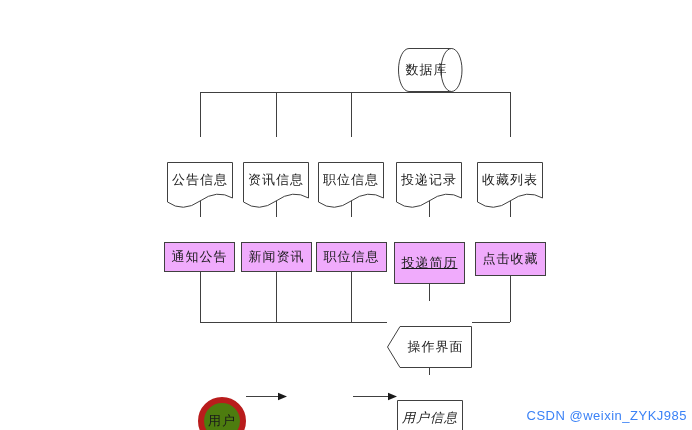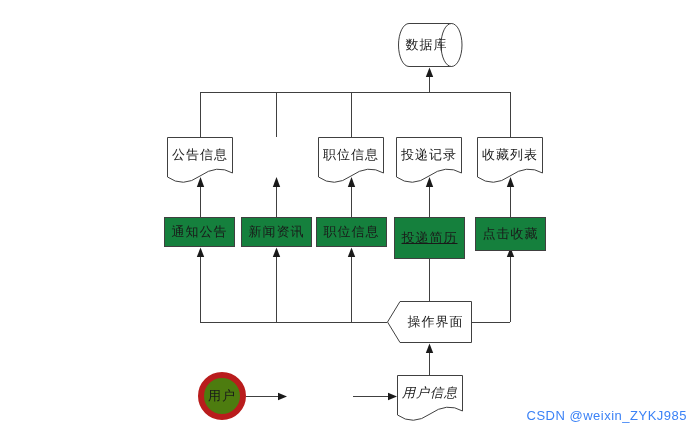--- a/index.html
+++ b/index.html
@@ -12,22 +12,23 @@
   }
   #wires{position:absolute;left:0;top:0;width:692px;height:430px;}
   .node{
     position:absolute;
     display:flex;align-items:center;justify-content:center;
     box-sizing:border-box;
     color:#1a1a1a;
     font-size:13px;
     letter-spacing:1px;
     white-space:nowrap;
+    margin-top:25px;
   }
-  .rect-node{border:1px solid #404040;background:#15803d;}
+  .rect-node{border:1px solid #404040;background:#f0abfc;}
   .circle-node{border:6px solid #b91c1c;background:#4d7c0f;border-radius:50%;}
   .doc-node .shape, .cyl-node .shape, .pent-node .shape{
     position:absolute;left:0;top:0;
   }
   .doc-node{padding-bottom:13px;}
   .cyl-node{padding-right:8px;}
   .pent-node{padding-left:12px;}
   .lbl{position:relative;z-index:2;}
   .stroke{fill:#ffffff;stroke:#404040;stroke-width:1;}
   .wire{stroke:#404040;stroke-width:1;fill:none;}
@@ -112,20 +113,26 @@
     </svg>
     <span class="lbl">数据库</span>
   </div>
 
   <div class="node doc-node" style="left:167px;top:137px;width:66px;height:48px;">
     <svg class="shape" width="66" height="48" viewBox="0 0 66 48">
       <path class="stroke" d="M0.5,0.5 L65.5,0.5 L65.5,36 Q50,27 33,39 Q16,51 0.5,40 Z"></path>
     </svg>
     <span class="lbl">公告信息</span>
   </div>
+  <div class="node doc-node" style="left:243px;top:137px;width:66px;height:48px;">
+    <svg class="shape" width="66" height="48" viewBox="0 0 66 48">
+      <path class="stroke" d="M0.5,0.5 L65.5,0.5 L65.5,36 Q50,27 33,39 Q16,51 0.5,40 Z"></path>
+    </svg>
+    <span class="lbl">资讯信息</span>
+  </div>
   <div class="node doc-node" style="left:318px;top:137px;width:66px;height:48px;">
     <svg class="shape" width="66" height="48" viewBox="0 0 66 48">
       <path class="stroke" d="M0.5,0.5 L65.5,0.5 L65.5,36 Q50,27 33,39 Q16,51 0.5,40 Z"></path>
     </svg>
     <span class="lbl">职位信息</span>
   </div>
   <div class="node doc-node" style="left:396px;top:137px;width:66px;height:48px;">
     <svg class="shape" width="66" height="48" viewBox="0 0 66 48">
       <path class="stroke" d="M0.5,0.5 L65.5,0.5 L65.5,36 Q50,27 33,39 Q16,51 0.5,40 Z"></path>
     </svg>

